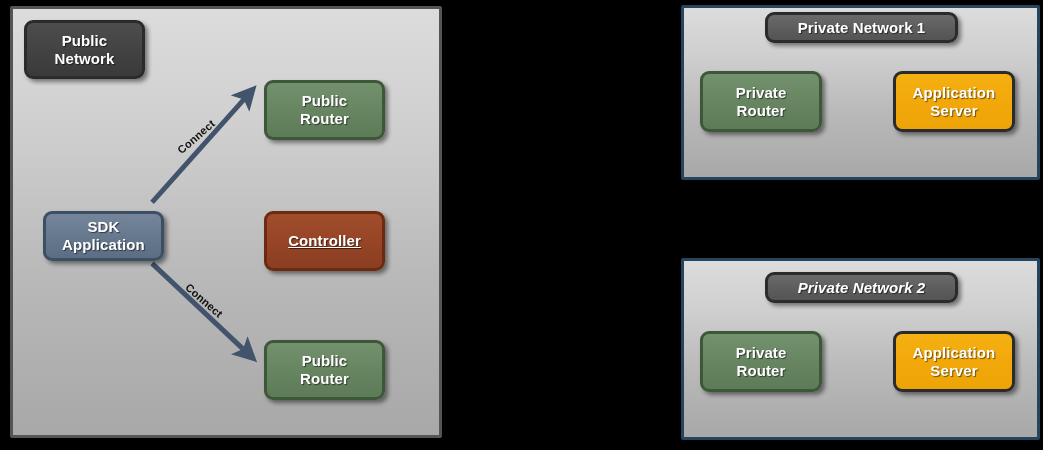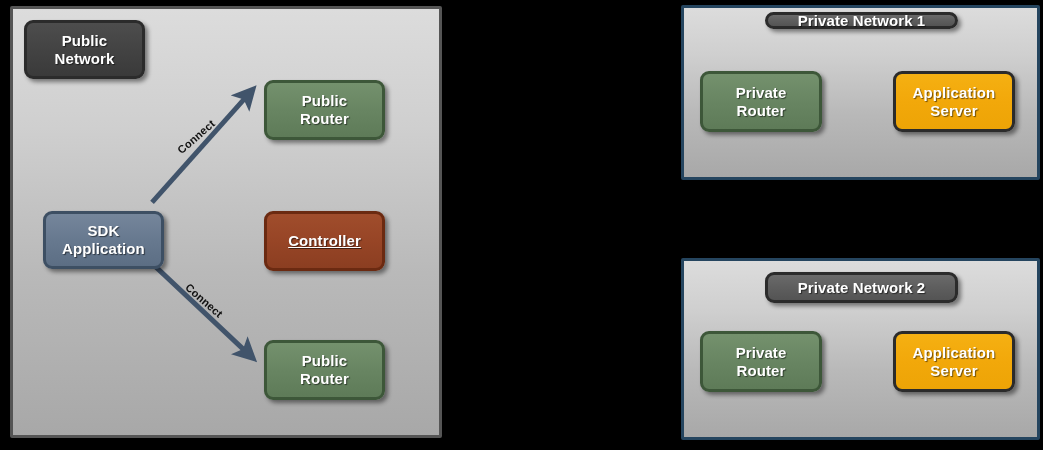--- a/index.html
+++ b/index.html
@@ -73,32 +73,32 @@
     background: linear-gradient(180deg, #a04d2c 0%, #974526 50%, #8b3e21 100%);
     border: 3px solid #6b2a11;
   }
   .node-orange {
     background: linear-gradient(180deg, #f5b012 0%, #f2a80a 50%, #eda406 100%);
     border: 3px solid #2b2b2b;
   }
 
   
   #public-internet  { left: 11px;  top: 11px;  width: 121px; height: 59px; }
-  #sdk-application  { left: 30px;  top: 202px; width: 121px; height: 58px; }
+  #sdk-application  { left: 30px;  top: 202px; width: 121px; height: 50px; }
   #public-router-1  { left: 251px; top: 71px;  width: 121px; height: 60px; }
   #controller       { left: 251px; top: 202px; width: 121px; height: 60px; text-decoration: underline; }
   #public-router-2  { left: 251px; top: 331px; width: 121px; height: 60px; }
 
   
-  #pn1-title        { left: 765px; top: 12px;  width: 193px; height: 17px; font-size: 15px; text-align: right; }
+  #pn1-title        { left: 765px; top: 12px;  width: 193px; height: 31px; font-size: 15px; text-align: right; }
   #pn1-router       { left: 700px; top: 71px;  width: 122px; height: 61px; }
   #pn1-appserver    { left: 893px; top: 71px;  width: 122px; height: 61px; }
 
   
-  #pn2-title        { left: 765px; top: 272px; width: 193px; height: 31px; font-size: 15px; }
+  #pn2-title        { left: 765px; top: 272px; width: 193px; height: 31px; font-size: 15px; font-style: italic; }
   #pn2-router       { left: 700px; top: 331px; width: 122px; height: 61px; }
   #pn2-appserver    { left: 893px; top: 331px; width: 122px; height: 61px; }
 
   
   #arrows {
     position: absolute;
     left: 0; top: 0;
     width: 1043px; height: 450px;
     pointer-events: none;
   }

